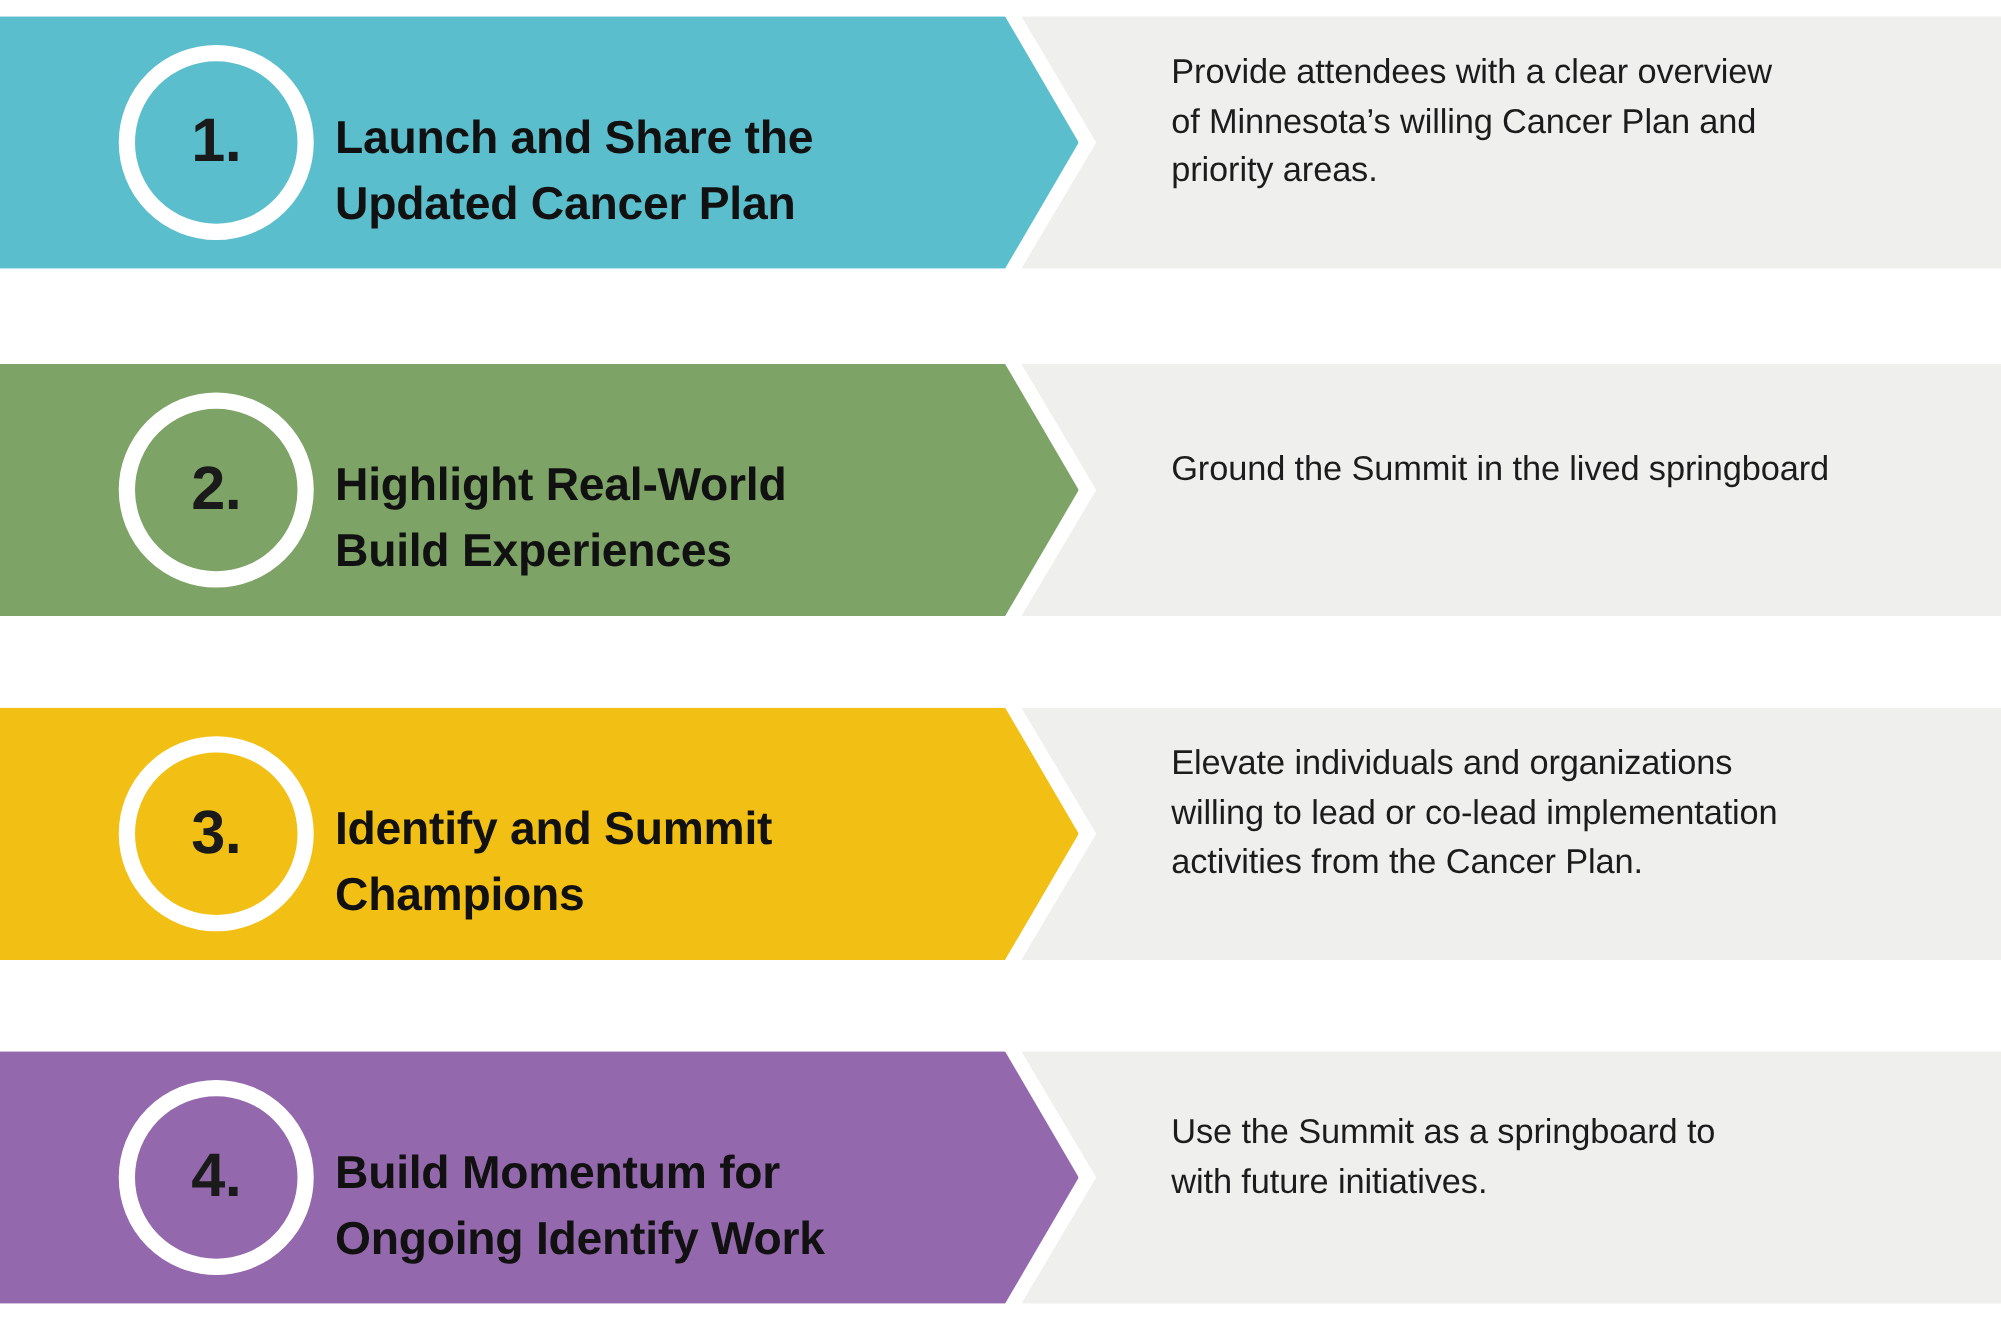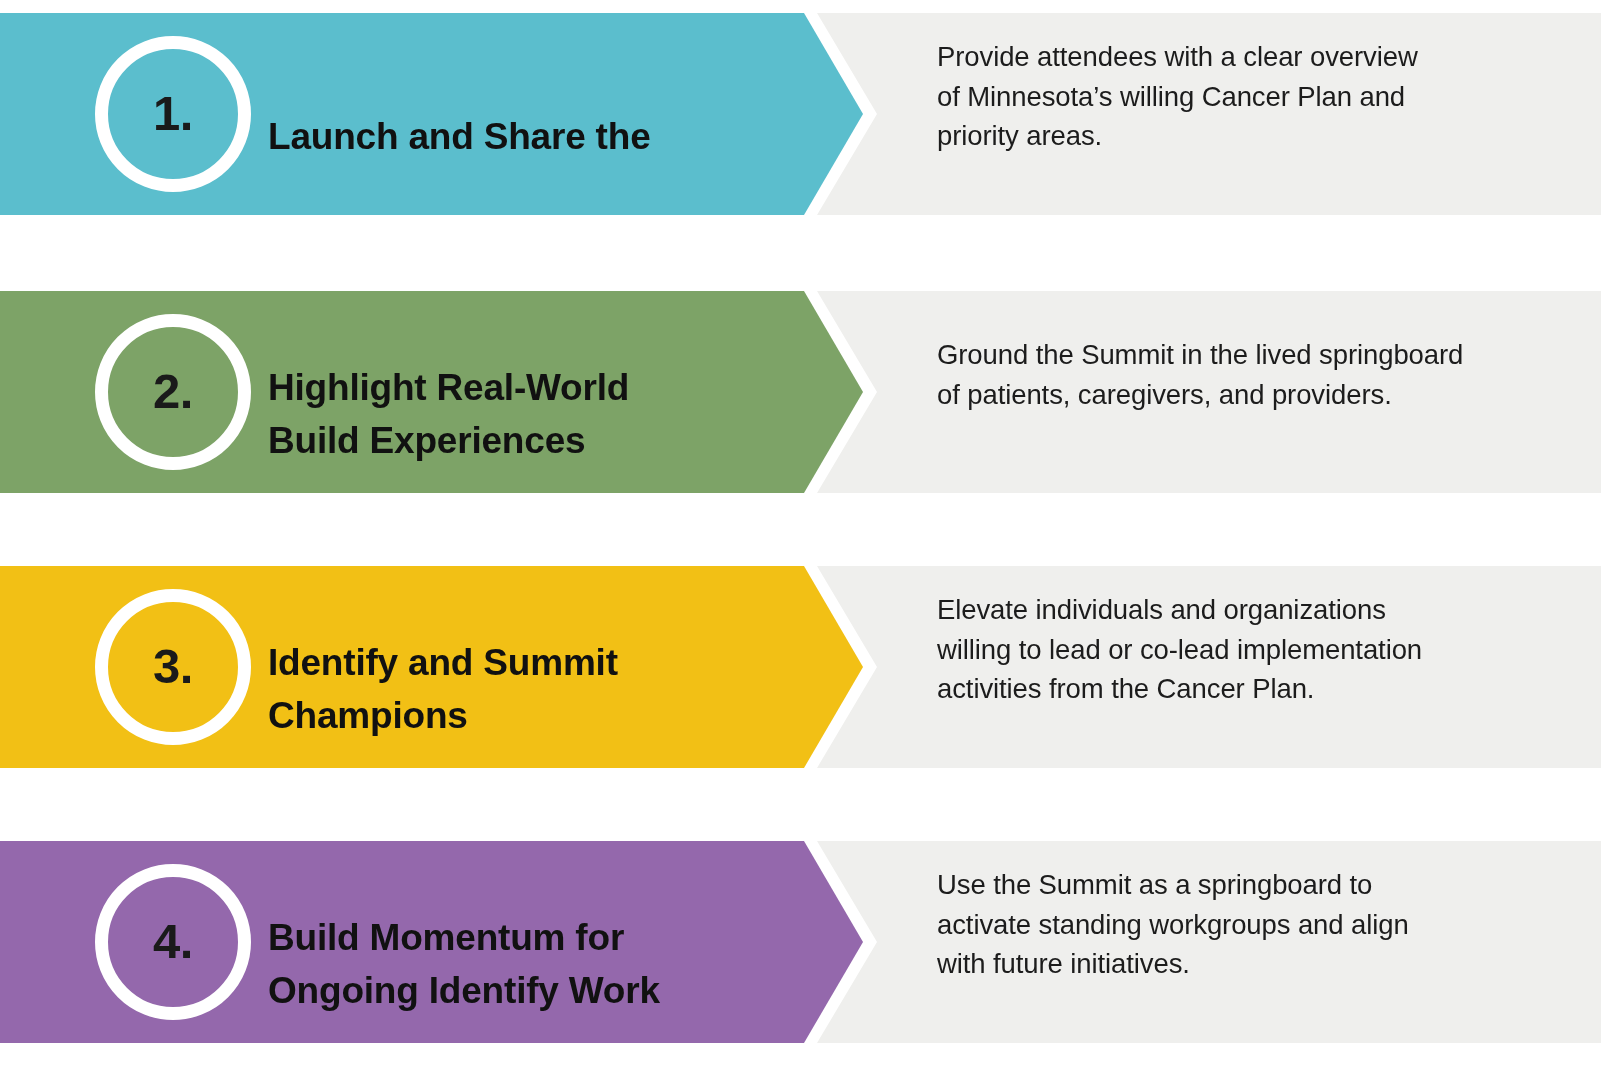--- a/index.html
+++ b/index.html
@@ -118,41 +118,41 @@
 <div id="board" style="background-color: rgb(255, 255, 255);">
 
   <div class="goal-row" style="top:13px;">
     <div class="desc-band" style="background-color: rgb(239, 239, 237);"></div>
     <div class="arrow-block" style="background-color: rgb(91, 190, 205);"></div>
     <div class="num-badge">
       <span class="num-text">1.</span>
     </div>
     <div class="arrow-title">
       <span class="tline">Launch and Share the</span>
+      <span class="tline">Updated Cancer Plan</span>
     </div>
     <div class="desc-text">
       <span class="dline">Provide attendees with a clear overview</span>
       <span class="dline">of Minnesota’s willing Cancer Plan and</span>
       <span class="dline">priority areas.</span>
     </div>
   </div>
 
   <div class="goal-row" style="top:291px;">
     <div class="desc-band" style="background-color: rgb(239, 239, 237);"></div>
     <div class="arrow-block" style="background-color: rgb(125, 163, 103);"></div>
     <div class="num-badge">
       <span class="num-text">2.</span>
     </div>
     <div class="arrow-title">
       <span class="tline">Highlight Real-World</span>
       <span class="tline">Build Experiences</span>
     </div>
     <div class="desc-text">
       <span class="dline">Ground the Summit in the lived springboard</span>
-      <span class="dline">of patients, caregivers, and providers.</span>
     </div>
   </div>
 
   <div class="goal-row" style="top:566px;">
     <div class="desc-band" style="background-color: rgb(239, 239, 237);"></div>
     <div class="arrow-block" style="background-color: rgb(242, 192, 21);"></div>
     <div class="num-badge">
       <span class="num-text">3.</span>
     </div>
     <div class="arrow-title">
@@ -171,18 +171,17 @@
     <div class="arrow-block" style="background-color: rgb(148, 104, 172);"></div>
     <div class="num-badge">
       <span class="num-text">4.</span>
     </div>
     <div class="arrow-title">
       <span class="tline">Build Momentum for</span>
       <span class="tline">Ongoing Identify Work</span>
     </div>
     <div class="desc-text">
       <span class="dline">Use the Summit as a springboard to</span>
-      <span class="dline">activate standing workgroups and align</span>
       <span class="dline">with future initiatives.</span>
     </div>
   </div>
 
 </div>
 
 </body></html>

